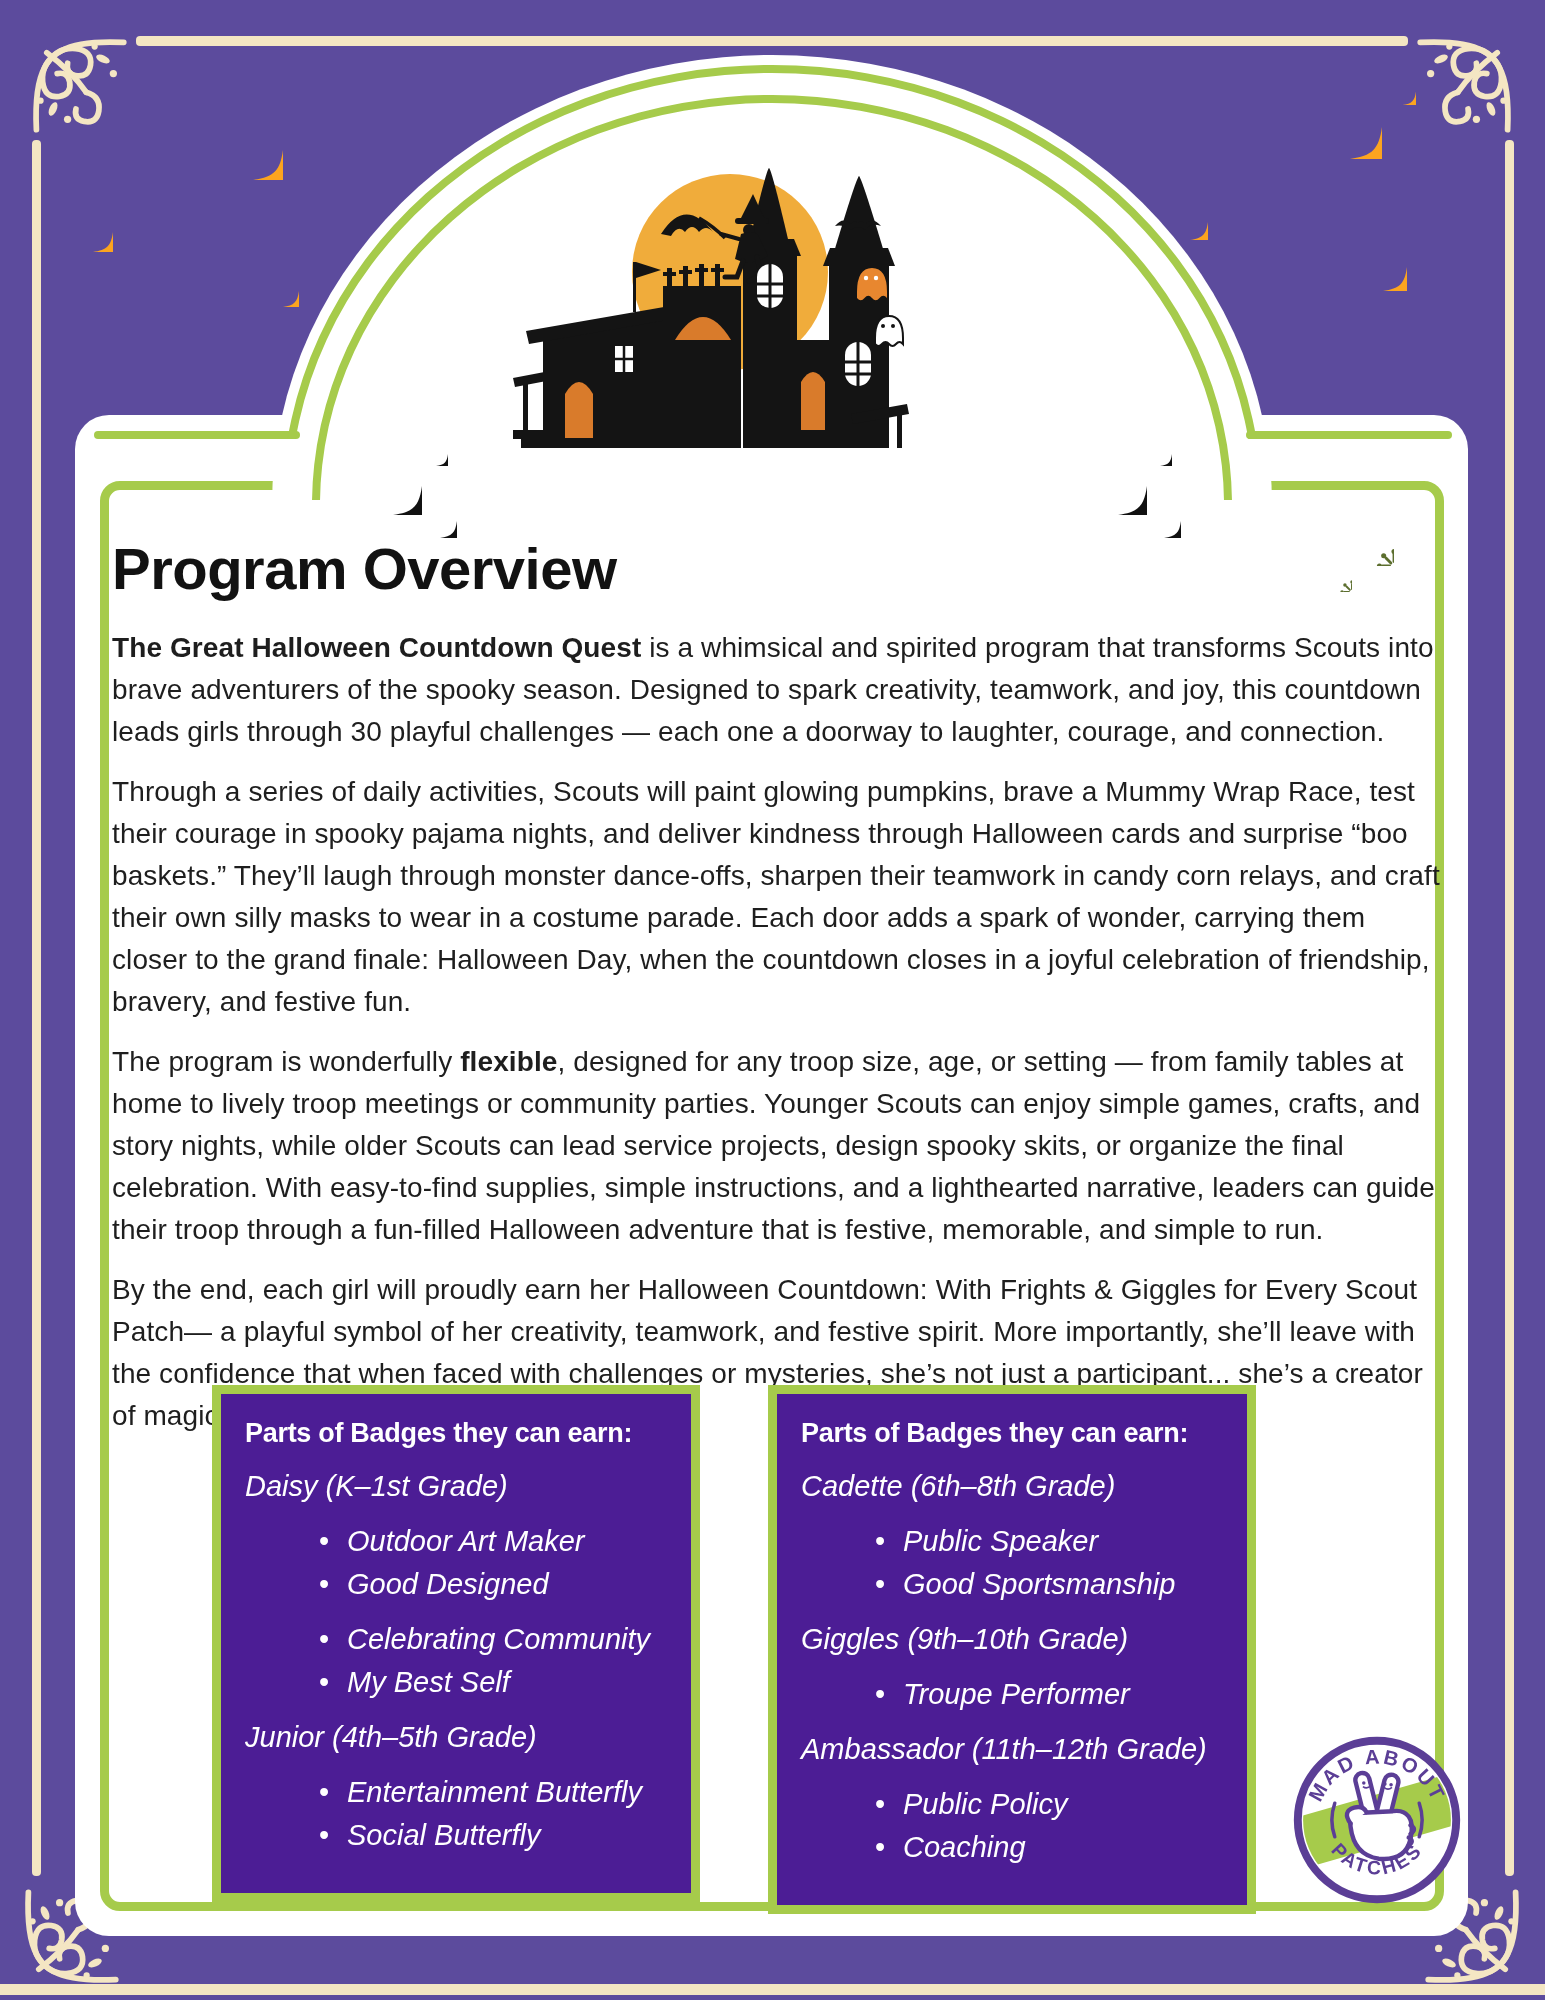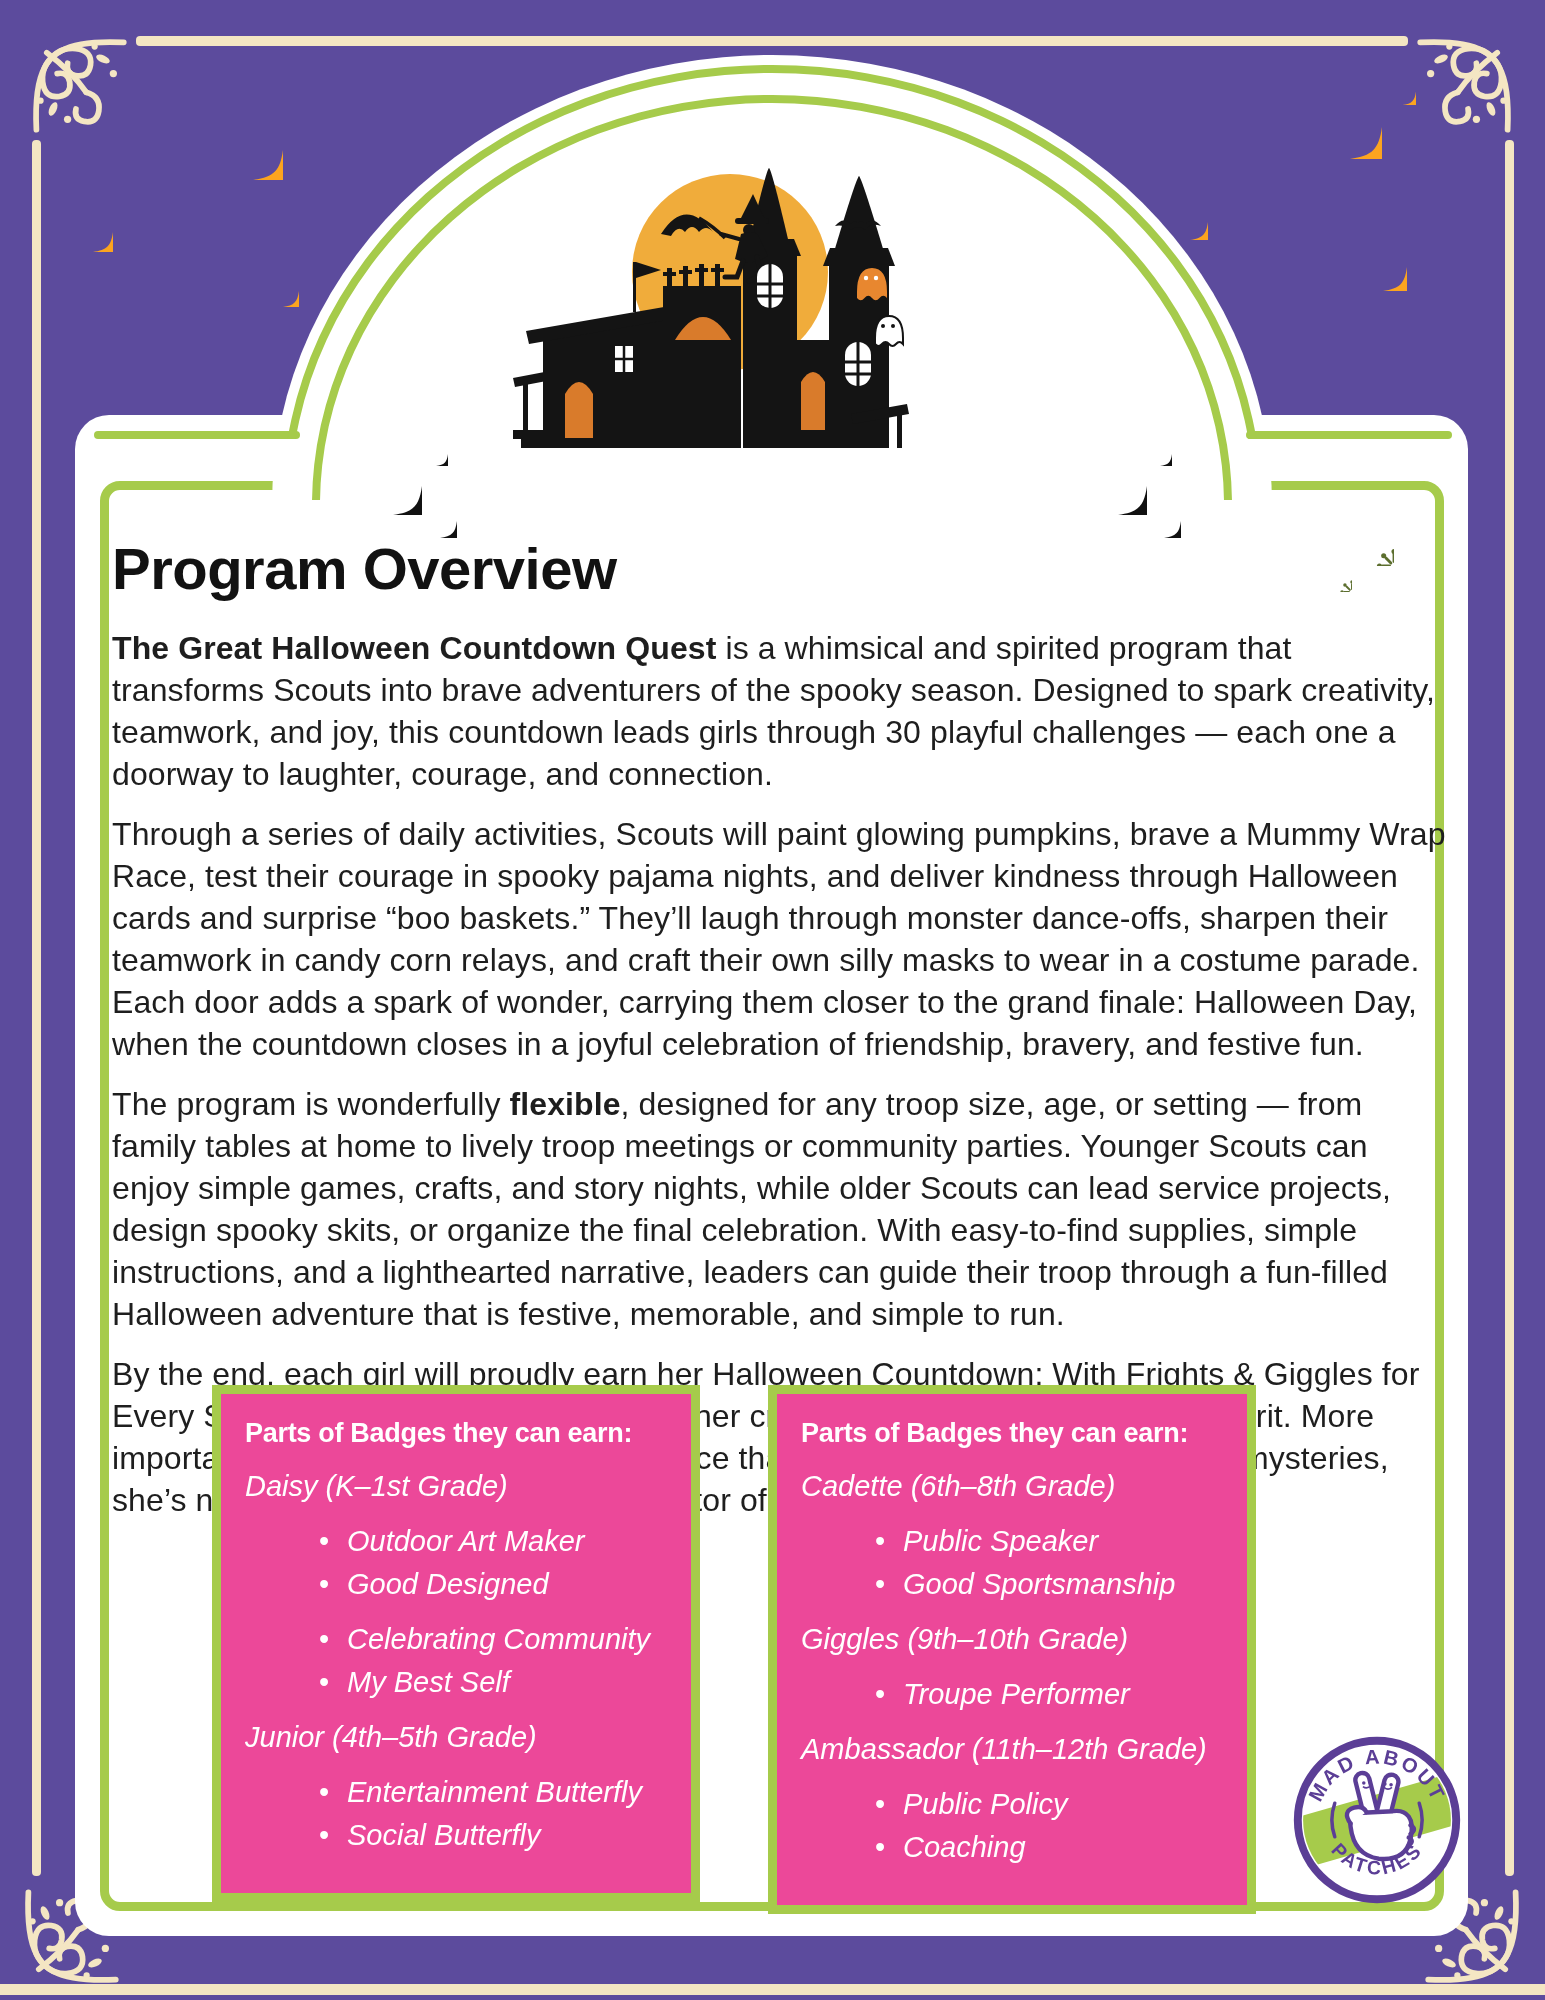--- a/index.html
+++ b/index.html
@@ -15,24 +15,24 @@
       border:9px solid #A6CB4B;border-radius:20px;box-sizing:border-box;background:transparent;}
   .bell-white{position:absolute;left:272px;top:55px;width:1000px;height:900px;background:#fff;border-radius:50%;}
   .bell-clip-a{position:absolute;left:282px;top:65px;width:980px;height:374px;overflow:hidden;}
   .bell-arc-a{width:980px;height:880px;border:8px solid #A6CB4B;border-radius:50%;box-sizing:border-box;}
   .bell-clip-b{position:absolute;left:312px;top:95px;width:920px;height:405px;overflow:hidden;}
   .bell-arc-b{width:920px;height:820px;border:8px solid #A6CB4B;border-radius:50%;box-sizing:border-box;}
   .strip{position:absolute;height:8px;background:#A6CB4B;border-radius:4px;}
   
   .content{position:absolute;left:112px;top:535px;width:1334px;color:#1E1E1E;}
   .content h1{margin:0 0 25px 0;font-size:58px;font-weight:bold;letter-spacing:-0.5px;color:#121212;}
-  .content p{margin:0 0 18px 0;font-size:32px;line-height:42px;letter-spacing:0.1px;}
+  .content p{margin:0 0 18px 0;font-size:28px;line-height:42px;letter-spacing:0.1px;}
   .b{font-weight:bold;}
   
-  .badge-box{position:absolute;top:1385px;width:488px;border:9px solid #A6CB4B;background:#ec4899;
+  .badge-box{position:absolute;top:1385px;width:488px;border:9px solid #A6CB4B;background:#4c1d95;
       box-sizing:border-box;color:#fff;padding:24px 20px 24px 24px;}
   .badge-box.left{left:212px;}
   .badge-box.right{left:768px;}
   .badge-title{font-size:27px;font-weight:bold;letter-spacing:-0.3px;white-space:nowrap;margin-bottom:16px;}
   .badge-group-label{font-size:29px;font-style:italic;line-height:43px;}
   .badge-box ul{margin:12px;padding:0 0 0 62px;list-style:none;}
   .badge-box li{position:relative;font-size:29px;font-style:italic;line-height:43px;padding-left:28px;}
   .badge-box li::before{content:"\2022";position:absolute;left:0;top:0;font-style:normal;font-size:29px;}
   svg{display:block;}
 </style>

